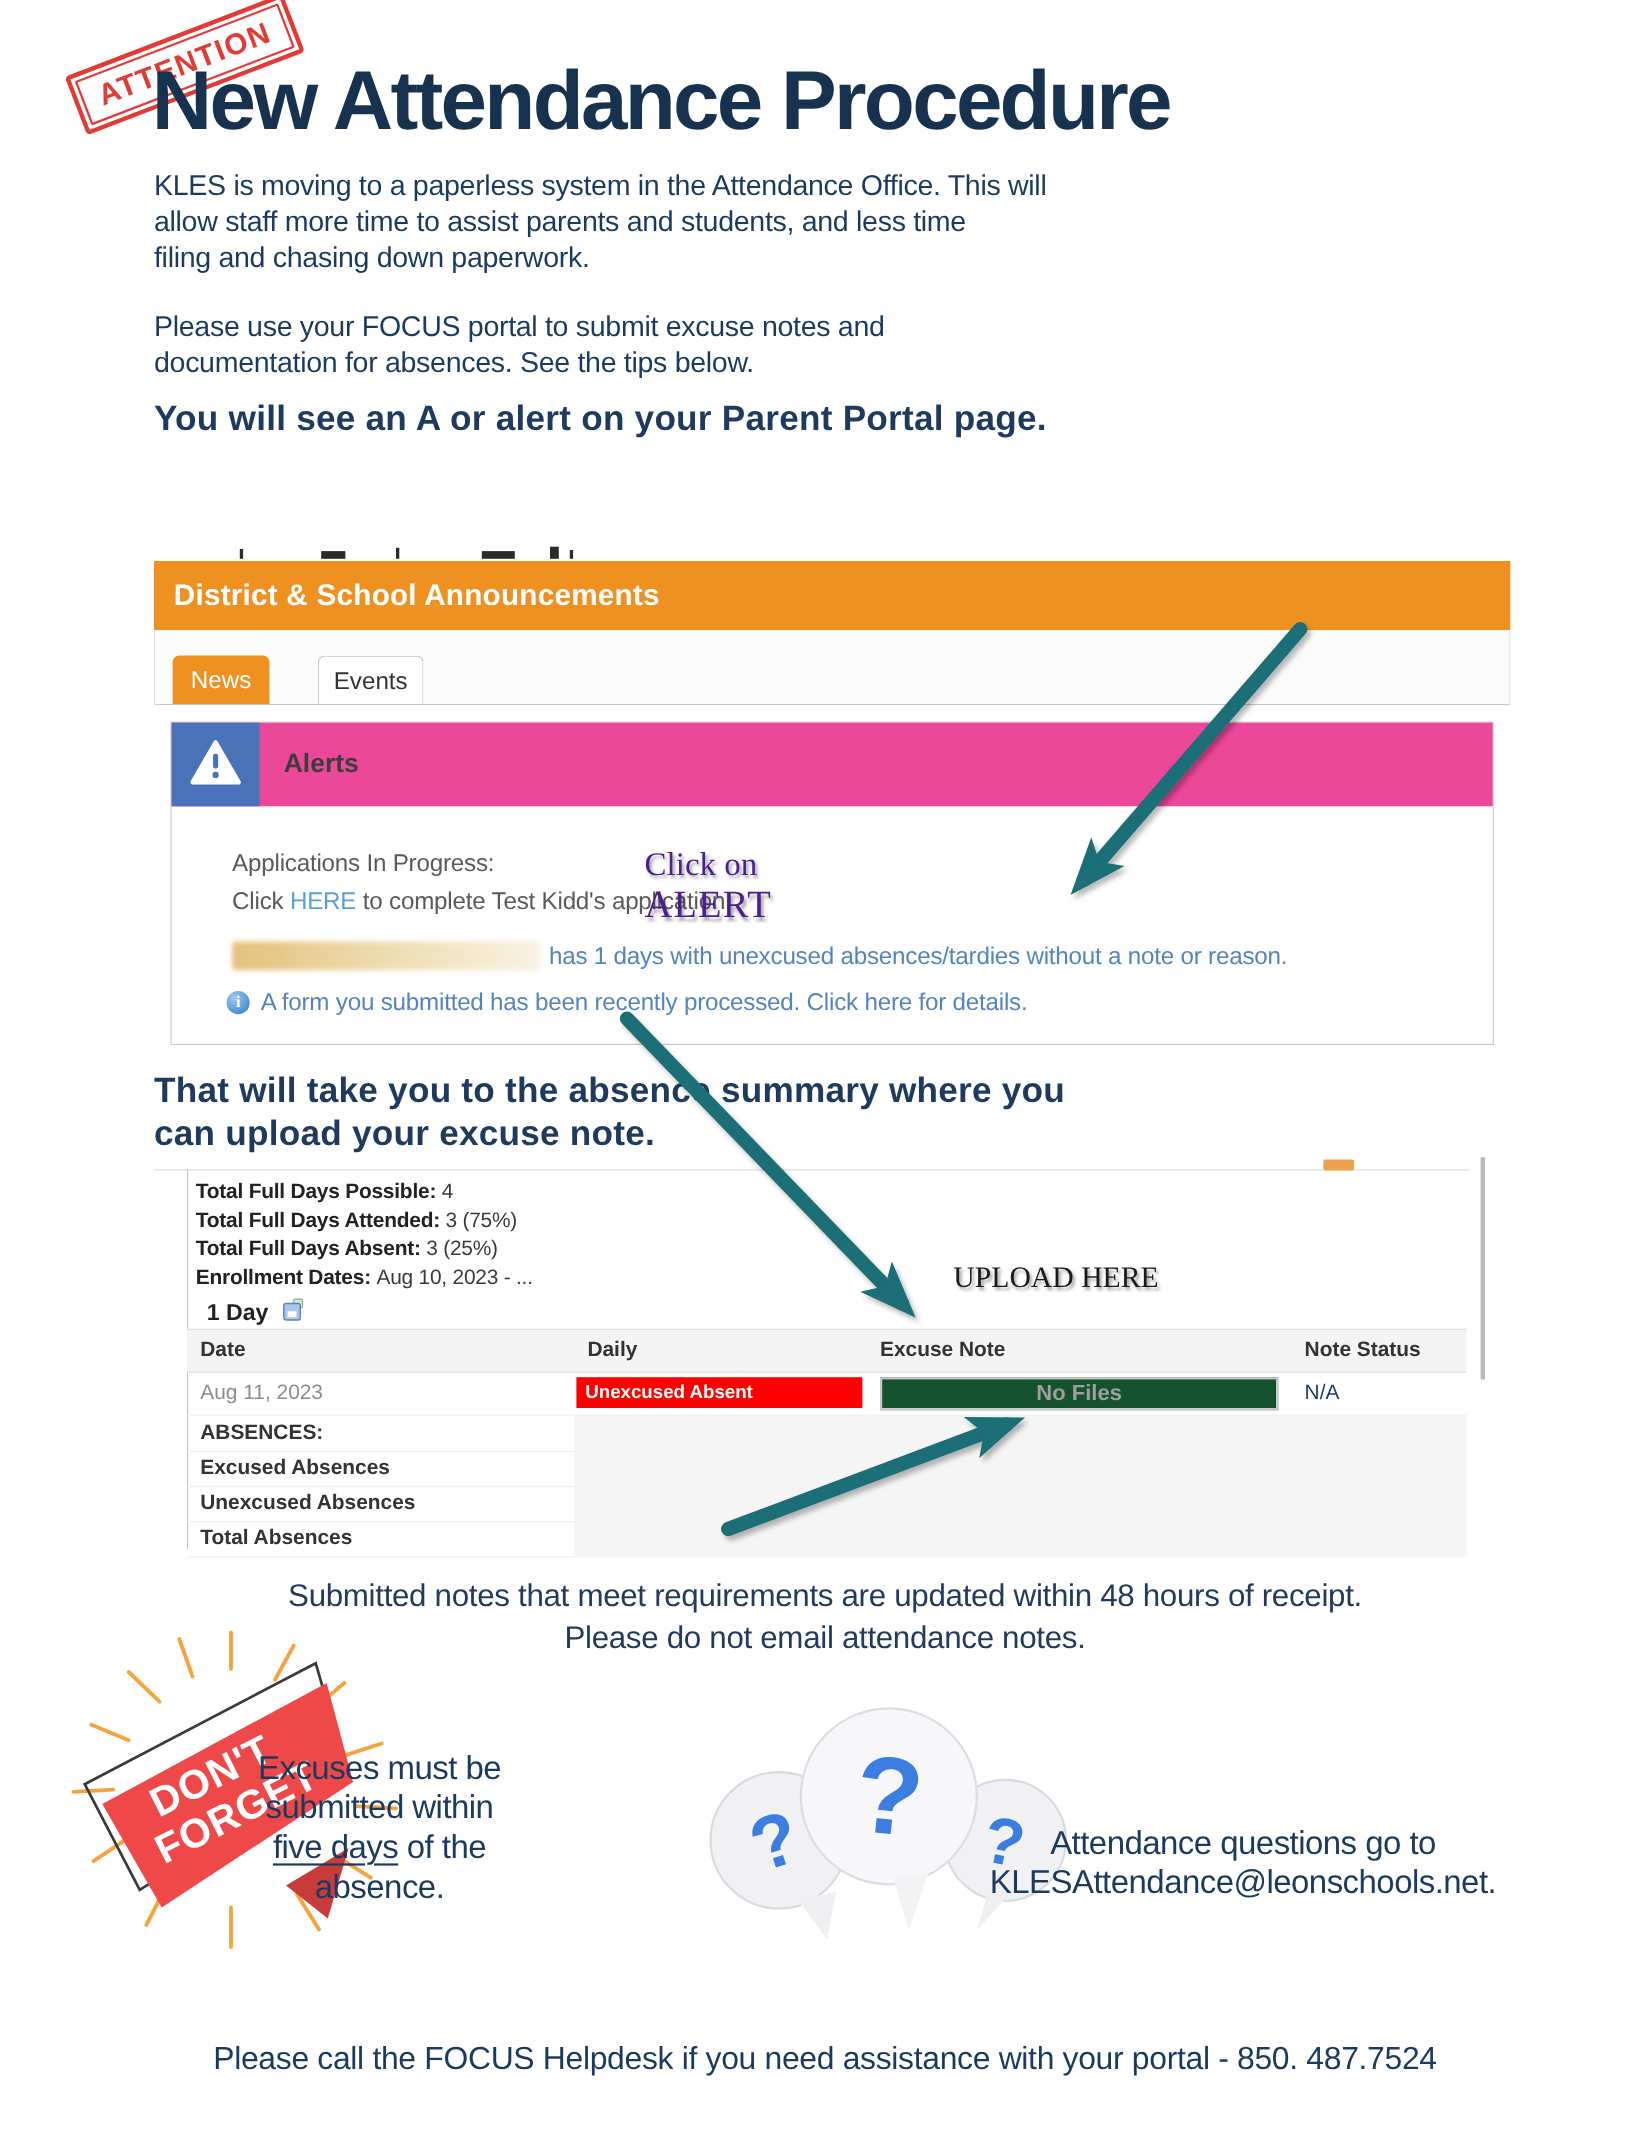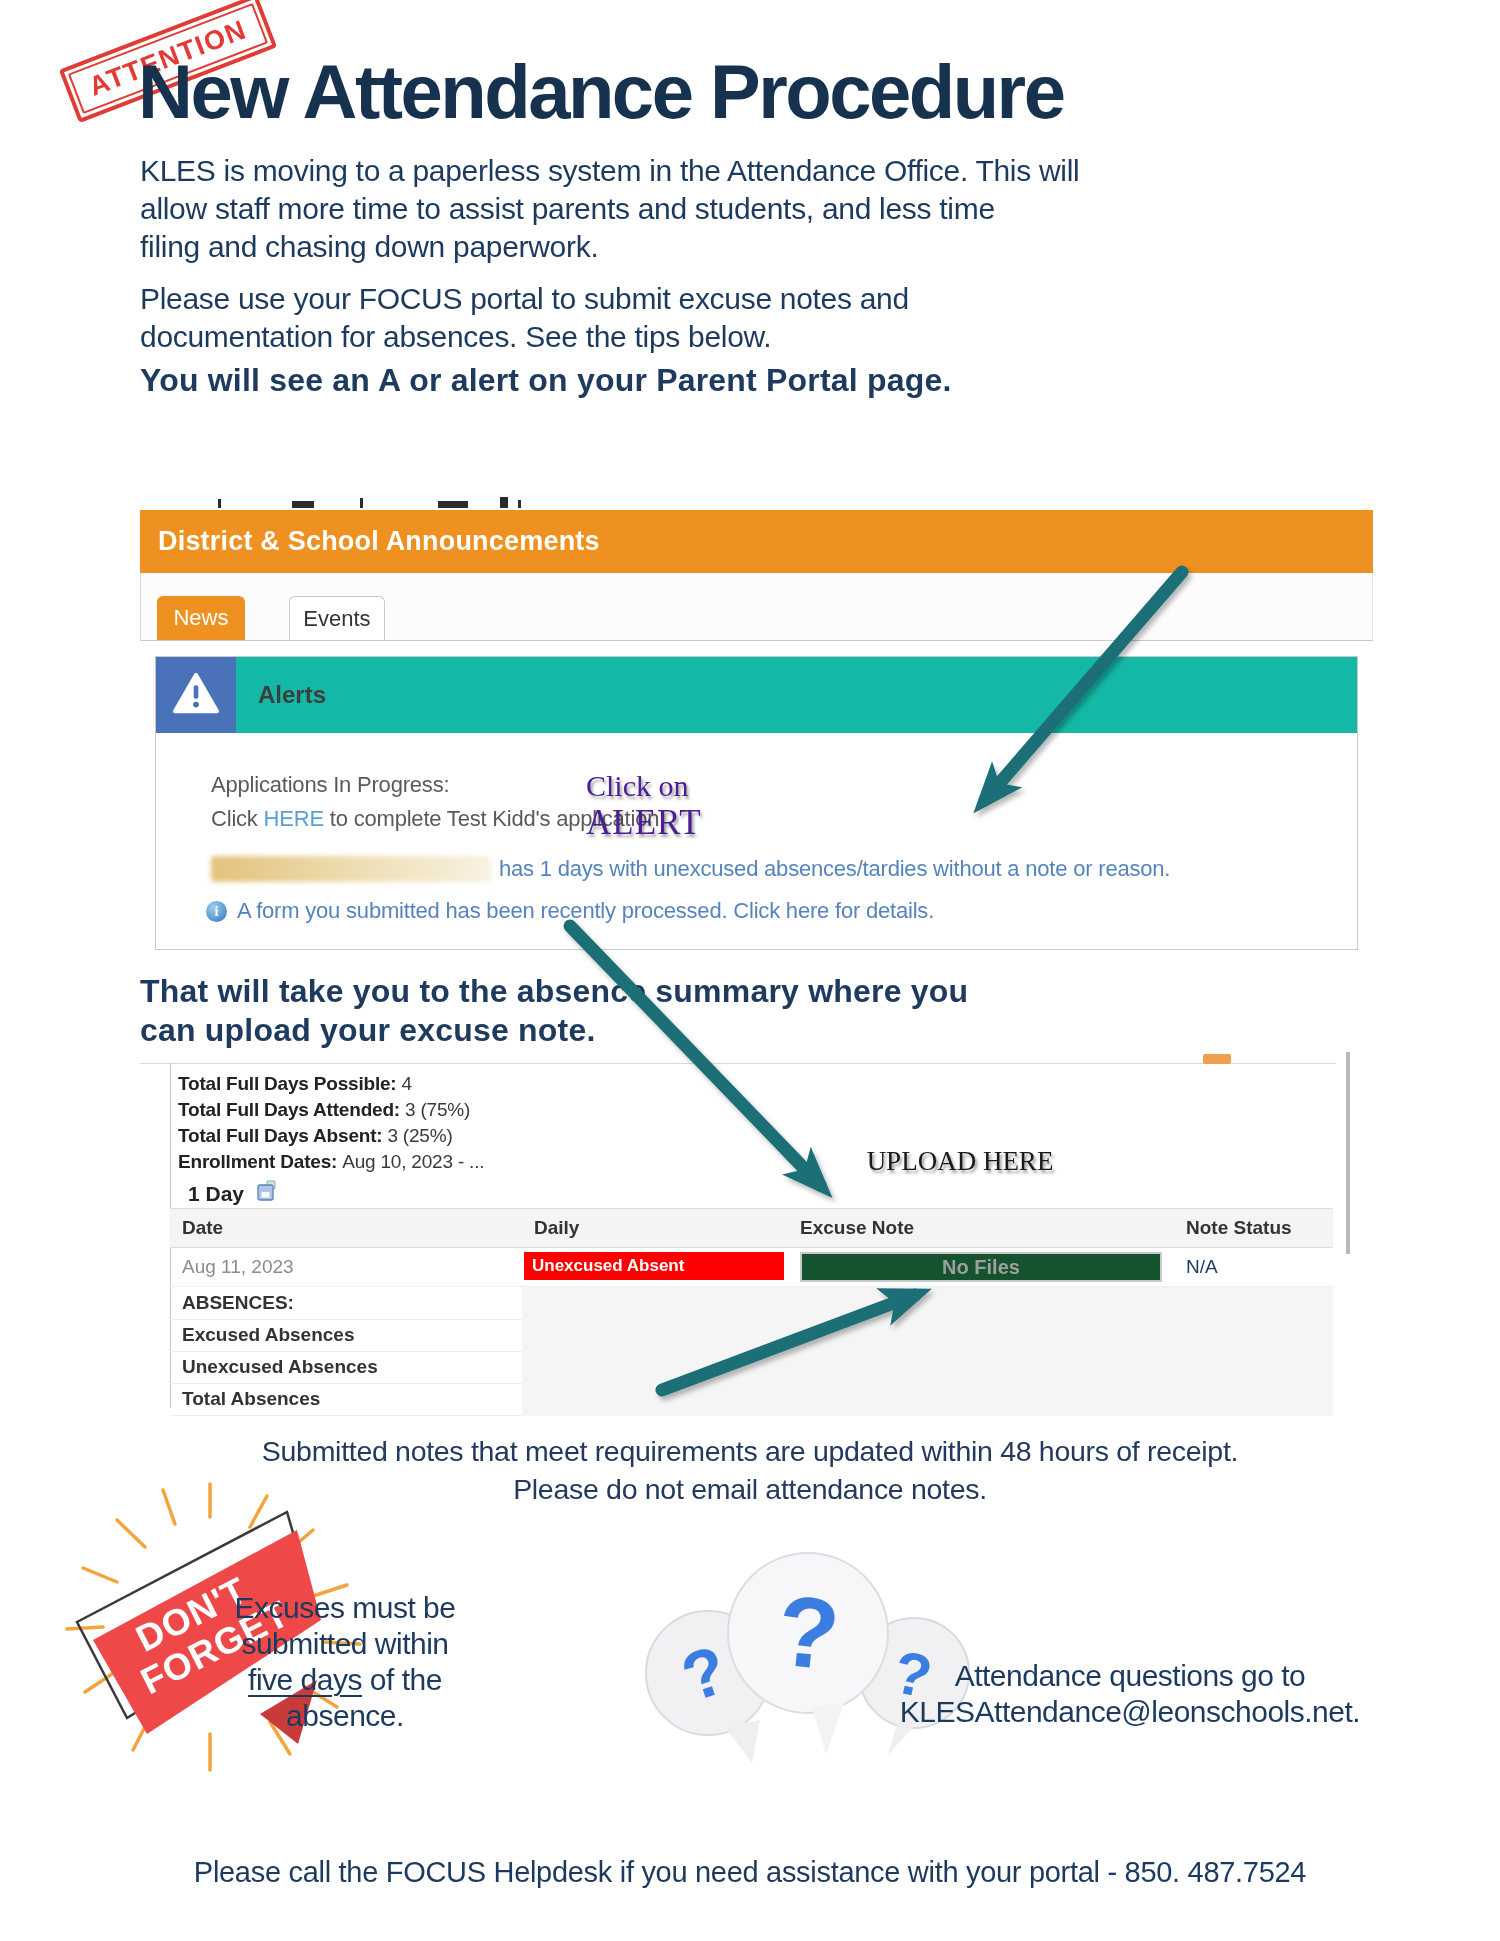--- a/index.html
+++ b/index.html
@@ -9,21 +9,21 @@
 
   
   .stamp{left:62px;top:30px;transform:rotate(-21deg);color:#e23a35;
          border:4px solid #e23a35;padding:3px;border-radius:4px;}
   .stamp-inner{border:2px solid #e23a35;padding:4px 14px;font-weight:bold;
          font-size:27px;letter-spacing:1.5px;border-radius:2px;}
 
   
   .title{left:138px;top:48px;font-size:76px;font-weight:bold;letter-spacing:-2.5px;
          color:#16324f;white-space:nowrap;}
-  .para{white-space:pre-line;font-size:30px;line-height:1.27;letter-spacing:-0.3px;}
+  .para{white-space:pre-line;font-size:26px;line-height:1.27;letter-spacing:-0.3px;}
   .p1{left:140px;top:152px;width:1100px;}
   .p2{left:140px;top:280px;width:1100px;}
   .subhead{font-size:32px;font-weight:bold;letter-spacing:0.2px;color:#1e3a5f;white-space:pre-line;}
   .h1{left:140px;top:362px;width:1200px;}
   .h2{left:140px;top:972px;width:1200px;line-height:1.22;}
 
   
   .shot1{left:140px;top:495px;width:1233px;height:455px;background:#fff;}
   .cropfrag{position:absolute;left:60px;top:0;width:760px;height:13px;
     background:
@@ -38,21 +38,21 @@
           box-sizing:border-box;letter-spacing:0.2px;}
   .tabsrow{position:absolute;left:0;top:78px;width:100%;height:68px;background:#fcfcfc;
            border-bottom:1px solid #c9c9c9;border-left:1px solid #d8d8d8;border-right:1px solid #e4e4e4;
            box-sizing:border-box;}
   .tab{position:absolute;bottom:0;height:44px;line-height:44px;text-align:center;
        font-size:22px;border-radius:6px 6px 0 0;box-sizing:border-box;}
   .tab-news{left:16px;width:88px;background:#ef9120;color:#fff;}
   .tab-events{left:108px;width:96px;background:#fff;color:#333;border:1px solid #c9c9c9;border-bottom:none;margin-left:40px;}
   .alerts-panel{position:absolute;left:15px;top:161px;width:1203px;height:294px;
                 border:1px solid #c9c9c9;box-sizing:border-box;background:#fff;}
-  .alerts-head{position:absolute;left:0;top:0;width:100%;height:76px;background:#14b8a6;}
+  .alerts-head{position:absolute;left:0;top:0;width:100%;height:76px;background:#ec4899;}
   .alert-iconbox{position:absolute;left:0;top:0;width:80px;height:76px;background:#4a72b8;
                  display:flex;align-items:center;justify-content:center;}
   .alerts-title{position:absolute;left:102px;top:0;height:76px;line-height:76px;
                 font-size:24px;font-weight:600;color:#3d3d3d;}
   .alerts-body{position:absolute;left:0;top:75px;width:100%;}
   .abody-line{margin-left:55px;font-size:22px;color:#5a5a5a;letter-spacing:-0.2px;}
   .l1{margin-top:40px;}
   .l2{margin-top:8px;}
   .link-blue{color:#58a0d8;cursor:pointer;margin-top:19px;}
   .clickon{position:absolute;left:430px;top:112px;width:220px;text-align:left;

